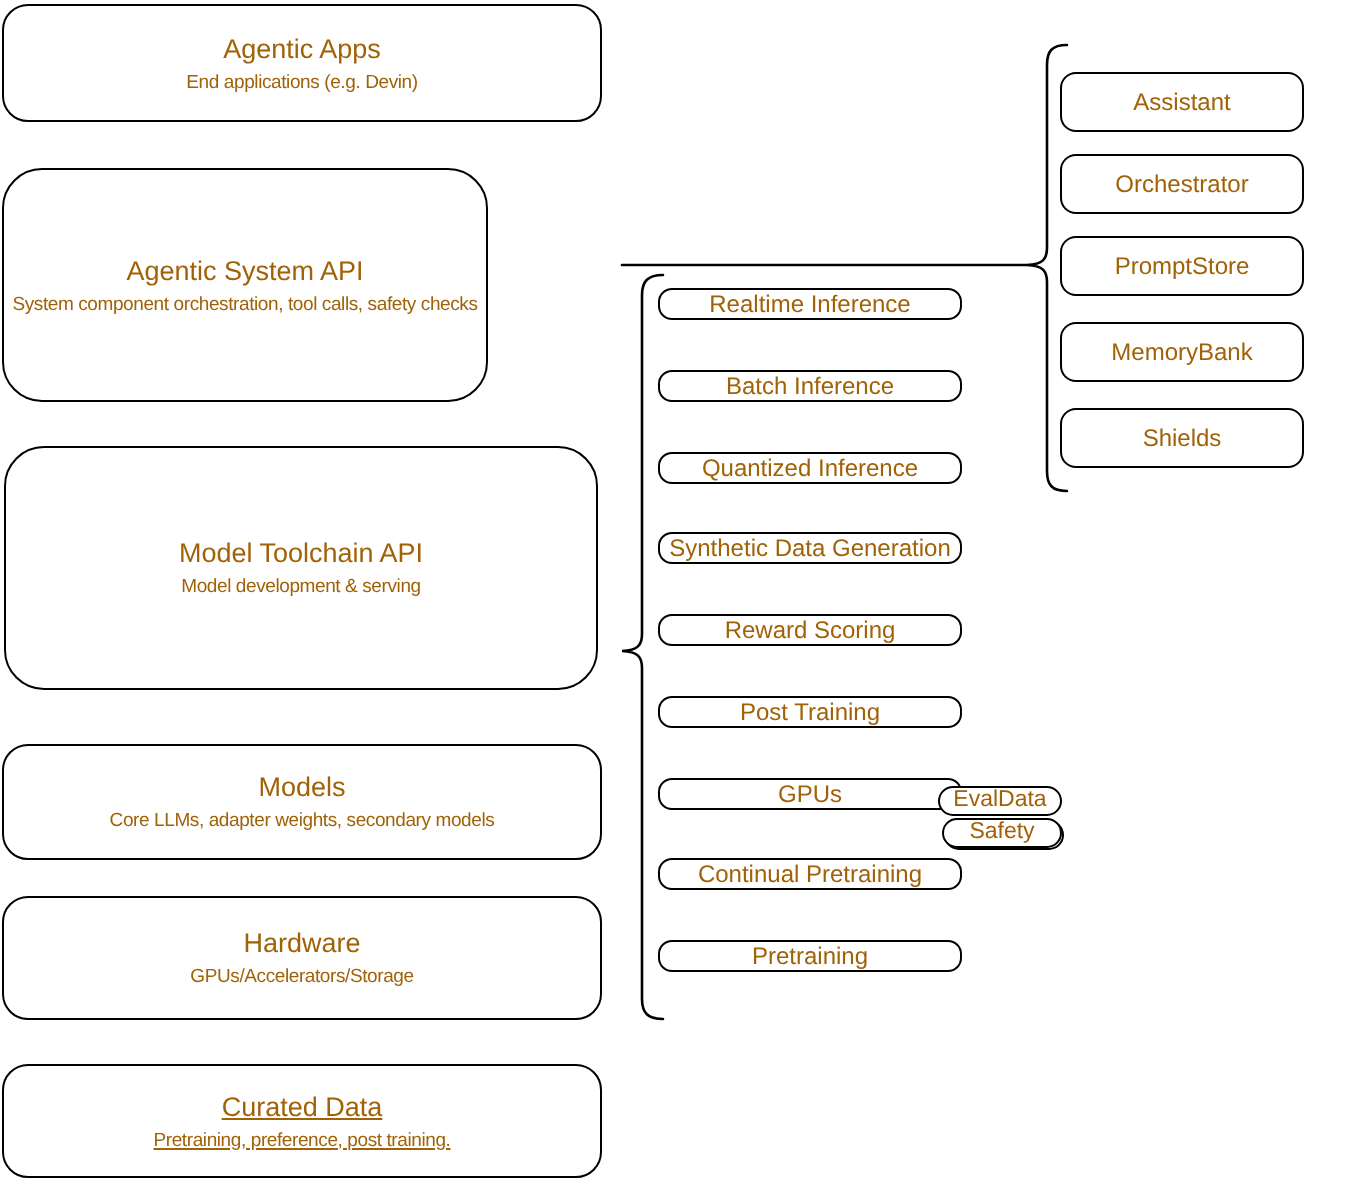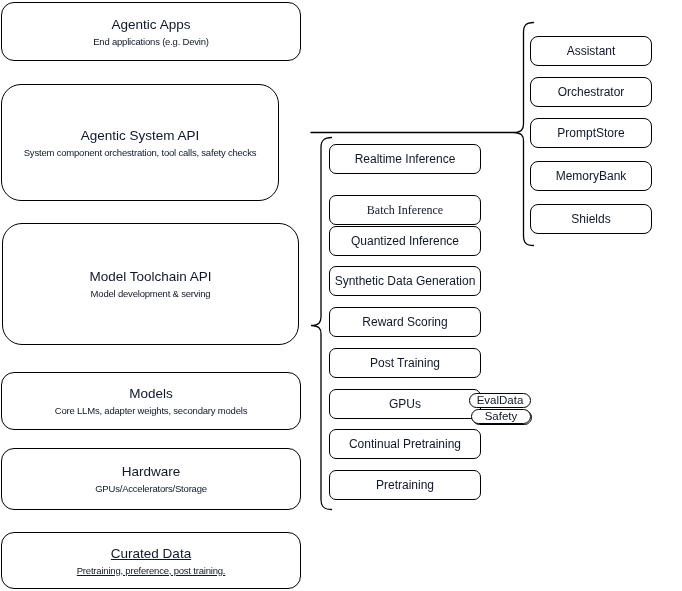--- a/index.html
+++ b/index.html
@@ -2,21 +2,21 @@
 <html><head>
 <meta charset="utf-8">
 <style>
   html, body { margin: 0; padding: 0; background: #ffffff; }
   .canvas {
     position: relative;
     width: 682px;
     height: 591px;
     background: #ffffff;
     font-family: "Liberation Sans", "DejaVu Sans", sans-serif;
-    color: #0f172a;
+    color: #a16207;
     overflow: hidden;
   }
   svg.wires { position: absolute; left: 0; top: 0; width: 682px; height: 591px; }
   .node {
     position: absolute;
     box-sizing: border-box;
     background: #ffffff;
     border: 1.3px solid #000000;
     display: flex;
     flex-direction: column;
@@ -26,21 +26,21 @@
   }
   .layer { border-radius: 13px; }
   .layer.big { border-radius: 20px; }
   .layer .title { font-size: 13.5px; line-height: 17px; white-space: nowrap; }
   .layer .subtitle { font-size: 9.5px; line-height: 13px; letter-spacing: -0.2px; white-space: nowrap; margin-top: 2px; }
   .chip {
     border-radius: 7px;
     font-size: 12px;
     white-space: nowrap;
   }
-  .mid   { left: 329px; width: 152px; height: 30px; }
+  .mid   { left: 329px; width: 152px; height: 16px; }
   .right { left: 530px; width: 122px; height: 30px; border-radius: 8px; }
   .tag {
     position: absolute;
     box-sizing: border-box;
     background: #ffffff;
     border: 1.3px solid #000000;
     border-radius: 999px;
     display: flex;
     align-items: center;
     justify-content: center;
@@ -59,21 +59,21 @@
     <path d="M 311 132.5 L 513.5 132.5" fill="none" stroke="#000000" stroke-width="1.3" stroke-linecap="round"></path>
     <path d="M 533.5 22.5 C 526 22.5 523.5 25.5 523.5 32.5 L 523.5 124 C 523.5 129.5 521.5 132.2 513.5 132.5 C 521.5 132.8 523.5 135.5 523.5 141 L 523.5 235.5 C 523.5 242.5 526 245.5 533.5 245.5" fill="none" stroke="#000000" stroke-width="1.3" stroke-linecap="round"></path>
     <path d="M 331.5 137.5 C 324 137.5 321 140.5 321 147.5 L 321 317 C 321 322.5 319 325.2 311 325.5 C 319 325.8 321 328.5 321 334 L 321 499.5 C 321 506.5 324 509.5 331.5 509.5" fill="none" stroke="#000000" stroke-width="1.3" stroke-linecap="round"></path>
   </svg>
 
   <div class="node layer" style="left:1px; top:2px; width:300px; height:59px;">
     <div class="title">Agentic Apps</div>
     <div class="subtitle">End applications (e.g. Devin)</div>
   </div>
 
-  <div class="node layer big" style="left:1px; top:84px; width:278px; height:117px;">
+  <div class="node layer big" style="left:1px; top:84px; width:243px; height:117px;">
     <div class="title">Agentic System API</div>
     <div class="subtitle">System component orchestration, tool calls, safety checks</div>
   </div>
 
   <div class="node layer big" style="left:2px; top:223px; width:297px; height:122px;">
     <div class="title">Model Toolchain API</div>
     <div class="subtitle">Model development &amp; serving</div>
   </div>
 
   <div class="node layer" style="left:1px; top:372px; width:300px; height:58px;">
@@ -87,21 +87,21 @@
   </div>
 
   <div class="node layer" style="left:1px; top:532px; width:300px; height:57px;text-decoration:underline;">
     <div class="title">Curated Data</div>
     <div class="subtitle">Pretraining, preference, post training.</div>
   </div>
 
   <div class="node chip mid" style="top:144px;">
     <span>Realtime Inference</span>
   </div>
-  <div class="node chip mid" style="top:195px;font-family:Liberation Serif, serif;">
+  <div class="node chip mid" style="top:185px;">
     <span>Batch Inference</span>
   </div>
   <div class="node chip mid" style="top:226px;">
     <span>Quantized Inference</span>
   </div>
   <div class="node chip mid" style="top:266px;">
     <span>Synthetic Data Generation</span>
   </div>
   <div class="node chip mid" style="top:307px;">
     <span>Reward Scoring</span>

